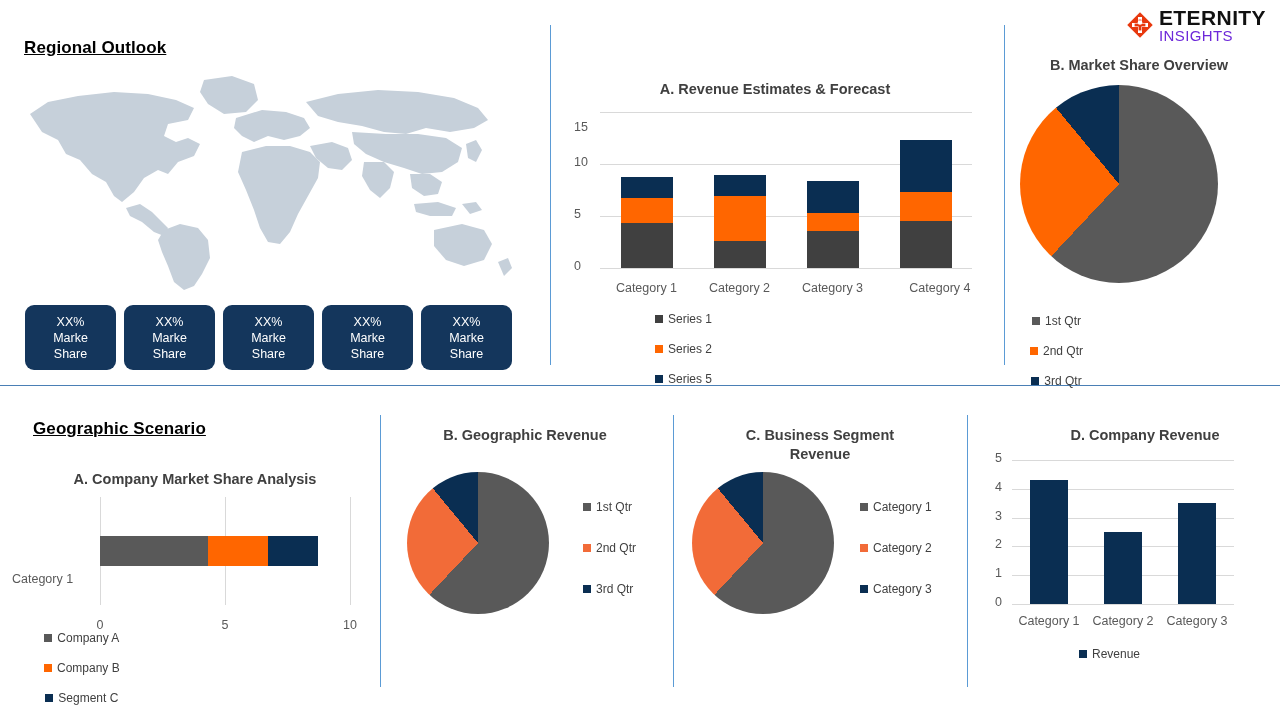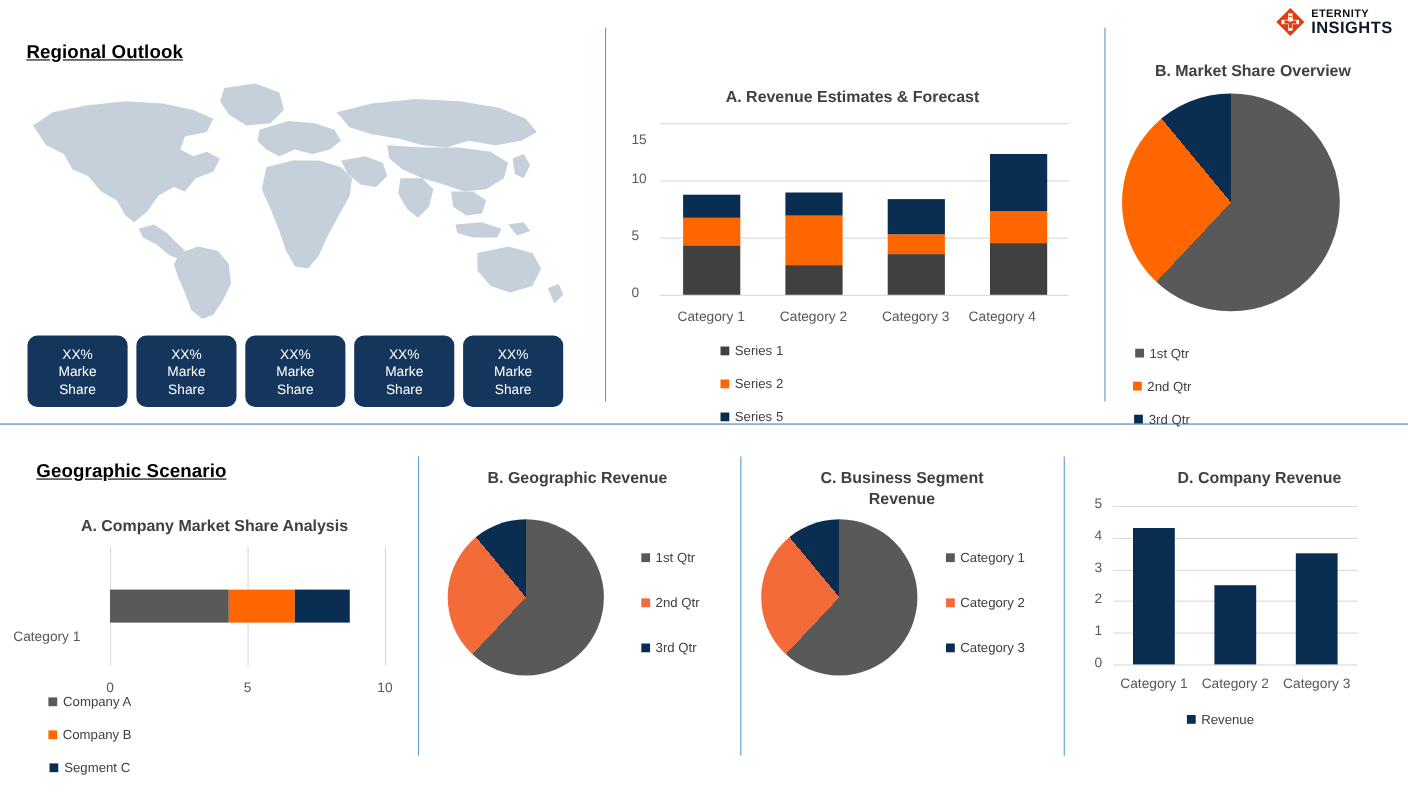--- a/index.html
+++ b/index.html
@@ -18,22 +18,22 @@
   
   .sect-title{
     position:absolute;font-size:17px;font-weight:bold;color:#000;
     text-decoration:underline;letter-spacing:.1px;white-space:nowrap;
   }
 
   
   .logo{position:absolute;right:14px;top:7px;display:flex;align-items:center;gap:6px;}
   .logo-mark{width:26px;height:26px;position:relative;flex:0 0 auto;}
   .logo-text{line-height:1;display:flex;flex-direction:column;}
-  .logo-l1{font-size:10px;font-weight:bold;color:#111;letter-spacing:.4px;}
-  .logo-l2{font-size:15px;font-weight:bold;color:#0f172a;letter-spacing:.4px;}
+  .logo-l1{font-size:21px;font-weight:bold;color:#111;letter-spacing:.4px;}
+  .logo-l2{font-size:15px;font-weight:normal;color:#6d28d9;letter-spacing:.4px;}
 
   
   .map-wrap{position:absolute;left:18px;top:62px;width:500px;height:230px;}
   .map-wrap svg{width:100%;height:100%;display:block;}
   .pin{position:absolute;width:0;height:0;}
   .pin svg{overflow:visible;display:block;}
 
   
   .share-row{position:absolute;left:25px;top:305px;display:flex;gap:8px;}
   .share-box{
@@ -347,21 +347,21 @@
       </div>
   </div>
 
 <div class="ax-lbl" style="left: 574px; top: 259px; text-align: right;">0</div>
     <div class="ax-lbl" style="left: 574px; top: 207px; text-align: right;">5</div>
     <div class="ax-lbl" style="left: 574px; top: 155px; text-align: right;">10</div>
     <div class="ax-lbl" style="left: 574px; top: 103px; text-align: right; margin-top: 17px;">15</div>
     <div class="ax-lbl" style="left: 601.5px; top: 281px; width: 90px; text-align: center;">Category 1</div>
     <div class="ax-lbl" style="left: 694.5px; top: 281px; width: 90px; text-align: center;">Category 2</div>
     <div class="ax-lbl" style="left: 787.5px; top: 281px; width: 90px; text-align: center;">Category 3</div>
-    <div class="ax-lbl" style="left: 880.5px; top: 281px; width: 90px; text-align: left;">Category 4</div>
+    <div class="ax-lbl" style="left: 880.5px; top: 281px; width: 90px; text-align: right;">Category 4</div>
     <div class="ax-lbl" style="left: 70px; top: 618px; width: 60px; text-align: center;">0</div>
     <div class="ax-lbl" style="left: 195px; top: 618px; width: 60px; text-align: center;">5</div>
     <div class="ax-lbl" style="left: 320px; top: 618px; width: 60px; text-align: center;">10</div>
     <div class="ax-lbl" style="left: 984px; top: 595px; width: 18px; text-align: right;">0</div>
     <div class="ax-lbl" style="left: 984px; top: 566.2px; width: 18px; text-align: right;">1</div>
     <div class="ax-lbl" style="left: 984px; top: 537.4px; width: 18px; text-align: right;">2</div>
     <div class="ax-lbl" style="left: 984px; top: 508.6px; width: 18px; text-align: right;">3</div>
     <div class="ax-lbl" style="left: 984px; top: 479.8px; width: 18px; text-align: right;">4</div>
     <div class="ax-lbl" style="left: 984px; top: 451px; width: 18px; text-align: right;">5</div>
     <div class="ax-lbl" style="left: 1009px; top: 614px; width: 80px; text-align: center;">Category 1</div>

